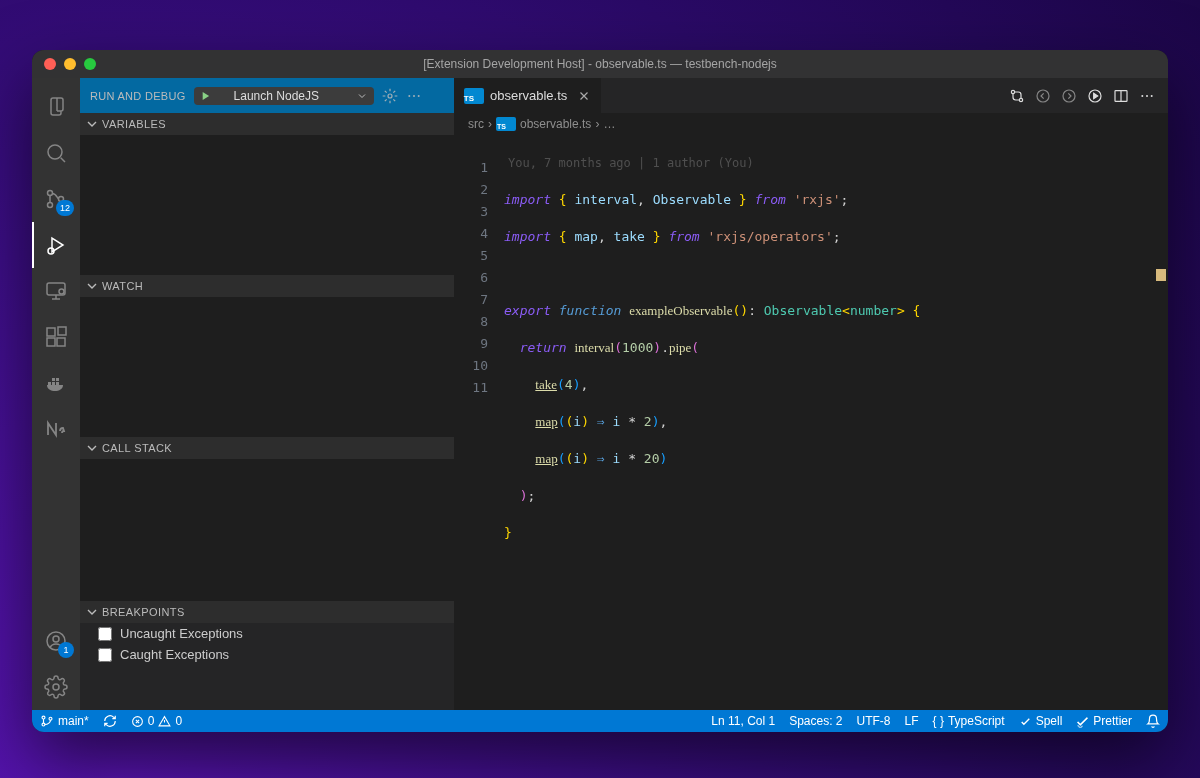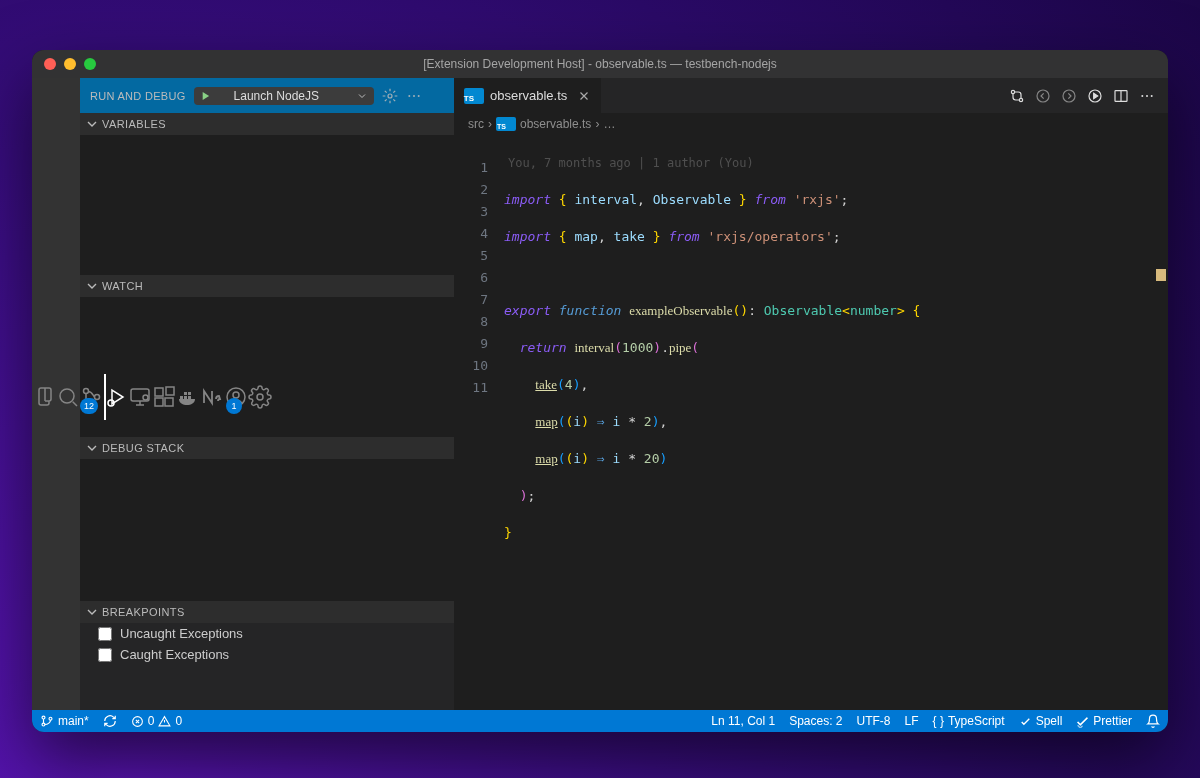--- a/index.html
+++ b/index.html
@@ -20,21 +20,21 @@
 .titlebar {
   height: 28px; background: #323233; display: flex; align-items: center;
   padding-left: 12px; position: relative; flex-shrink: 0;
 }
 .traffic { display: flex; gap: 8px; }
 .tl { width: 12px; height: 12px; border-radius: 50%; }
 .tl.r { background: #ff5f56; } .tl.y { background: #ffbd2e; } .tl.g { background: #27c93f; }
 .title { position: absolute; left: 0; right: 0; text-align: center; font-size: 12px; color: #a5a5a5; }
 .body { flex: 1; display: flex; min-height: 0; }
 .activitybar {
-  width: 48px; background: #333333; display: flex; flex-direction: row;
+  width: 48px; background: #333333; display: flex; flex-direction: column;
   align-items: center; padding-top: 6px; flex-shrink: 0;
 }
 .ab-item {
   width: 48px; height: 46px; display: flex; align-items: center; justify-content: center;
   color: #858585; position: relative; cursor: pointer;
 }
 .ab-item.active { color: #fff; }
 .ab-item.active::before { content:""; position:absolute; left:0; top:0; bottom:0; width:2px; background:#fff; }
 .ab-bottom { margin-top: auto; }
 .badge {
@@ -247,21 +247,21 @@
           <span>WATCH</span>
         </div>
         <div class="section-body"></div>
       </div>
 
       <div class="sec-call">
         <div class="section-h">
           <svg width="16" height="16" viewBox="0 0 24 24" fill="none" stroke="currentColor" stroke-width="2">
               <path d="m6 9 6 6 6-6"></path>
             </svg>
-          <span>DEBUG STACK</span>
+          <span>CALL STACK</span>
         </div>
         <div class="section-body"></div>
       </div>
 
       <div class="sec-bp">
         <div class="section-h">
           <svg width="16" height="16" viewBox="0 0 24 24" fill="none" stroke="currentColor" stroke-width="2">
               <path d="m6 9 6 6 6-6"></path>
             </svg>
           <span>BREAKPOINTS</span>

